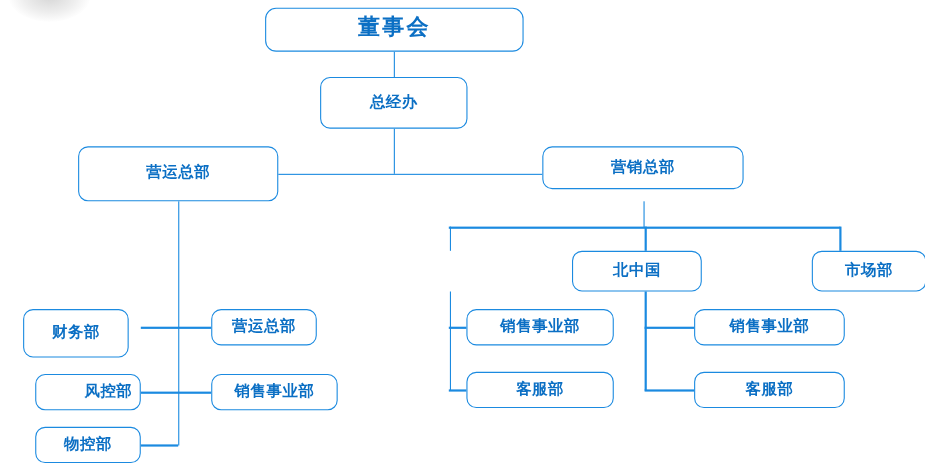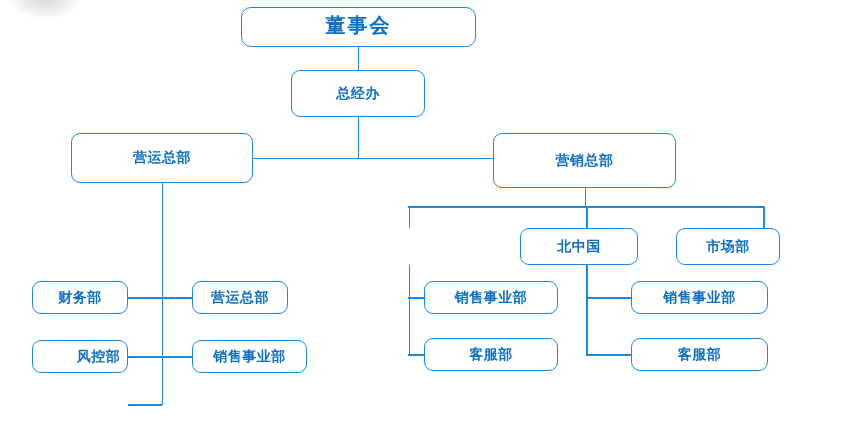--- a/index.html
+++ b/index.html
@@ -62,43 +62,44 @@
 <div id="canvas">
 
   <div class="artifact"></div>
 
   <div class="node root" style="left:241px; top:7px; width:235px; height:40px;">董事会</div>
 
   <div class="node" style="left:291px; top:70px; width:134px; height:47px;">总经办</div>
 
   <div class="node" style="left:71px; top:133px; width:182px; height:50px;">营运总部</div>
 
-  <div class="node" style="left:493px; top:133px; width:183px; height:55px;">营销总部</div>
+  <div class="node" style="left:493px; top:133px; width:183px; height:39px;">营销总部</div>
 
 
   <div class="node" style="left:520px; top:228px; width:118px; height:37px;">北中国</div>
 
-  <div class="node" style="left:676px; top:228px; width:104px; height:37px;">市场部</div>
+  <div class="node" style="left:738px; top:228px; width:104px; height:37px;">市场部</div>
 
   <div class="node" style="left:424px; top:281px; width:134px; height:33px;">销售事业部</div>
 
   <div class="node" style="left:424px; top:338px; width:134px; height:33px;">客服部</div>
 
   <div class="node" style="left:631px; top:281px; width:137px; height:33px;">销售事业部</div>
 
   <div class="node" style="left:631px; top:338px; width:137px; height:33px;">客服部</div>
 
-  <div class="node" style="left:32px; top:281px; width:96px; height:33px;">财务部</div>
+  <div class="node" style="left:21px; top:281px; width:96px; height:44px;">财务部</div>
 
   <div class="node" style="left:192px; top:281px; width:96px; height:33px;">营运总部</div>
 
   <div class="node" style="left:32px; top:340px; width:96px; height:33px;padding-left:37px;">风控部</div>
 
   <div class="node" style="left:192px; top:340px; width:115px; height:33px;">销售事业部</div>
 
+  <div class="node" style="left:32px; top:388px; width:96px; height:33px;">物控部</div>
 
   <div class="edge v" style="left:357.5px; top:47px; height:23px;"></div>
 
   <div class="edge v" style="left:357.5px; top:117px; height:41px;"></div>
   <div class="edge h" style="left:253px; top:157.5px; width:240px;"></div>
 
   <div class="edge v" style="left:584.5px; top:183px; height:24px;"></div>
   <div class="edge h" style="left:408px; top:206px; width:356px;"></div>
   <div class="edge v" style="left:408.5px; top:206px; height:22px;"></div>
   <div class="edge v" style="left:586px; top:206px; height:22px;"></div>

